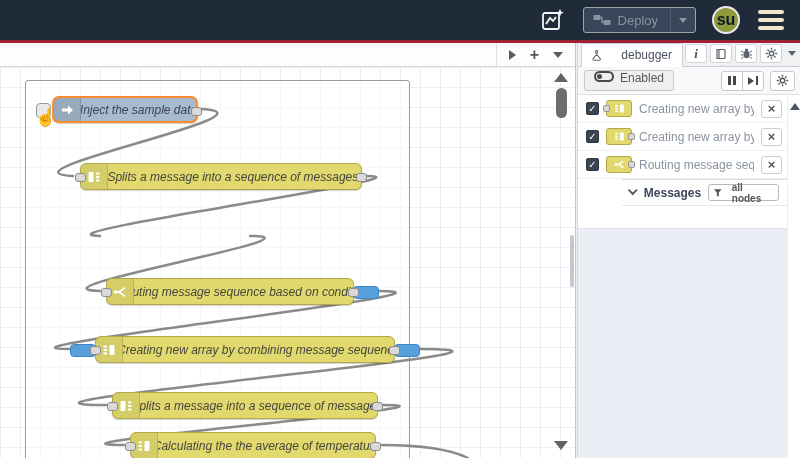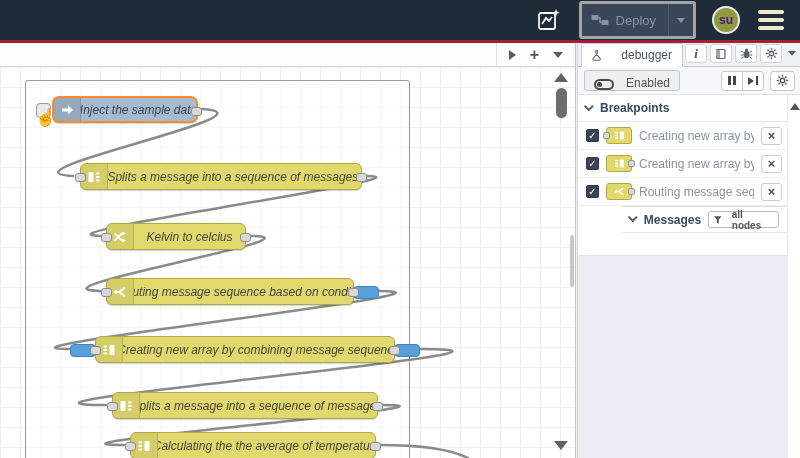--- a/index.html
+++ b/index.html
@@ -3,25 +3,25 @@
 <meta charset="utf-8">
 <style>
   * { margin:0; padding:0; box-sizing:border-box; }
   body { font-family:"Liberation Sans", sans-serif; background:#888; }
   .stage { position:relative; width:800px; height:458px; overflow:hidden; background:#fff; }
 
   
   .header { height:40px; background:#202b3a; display:flex; align-items:center; justify-content:flex-end; gap:16px; padding-right:14px; }
   .redline { height:3px; background:#9e2136; }
   .hd-icon { width:28px; height:26px; display:flex; align-items:center; justify-content:center; }
-  .deploy { display:flex; align-items:center; height:38px; background:#39465a; border:3px solid #a3a3a3; border-radius:3px; color:#8793a2; }
+  .deploy { display:flex; align-items:center; height:26px; background:#39465a; border:1px solid #a3a3a3; border-radius:3px; color:#8793a2; }
   .deploy-main { display:flex; align-items:center; gap:7px; padding:0 12px 0 9px; font-size:13px; }
   .deploy-caret { padding:0 8px; border-left:1px solid #4c596d; height:100%; display:flex; align-items:center; }
   .caret-down { width:0; height:0; border-left:4px solid transparent; border-right:4px solid transparent; border-top:5px solid #8793a2; }
-  .avatar { width:28px; height:28px; border-radius:50%; background:#8e9a3c; color:#4c1d95; font-size:12px; font-weight:bold; display:flex; align-items:center; justify-content:center; border:2px solid #e9e9ef; }
+  .avatar { width:28px; height:28px; border-radius:50%; background:#8e9a3c; color:#0f172a; font-size:16px; font-weight:bold; display:flex; align-items:center; justify-content:center; border:2px solid #e9e9ef; }
   .burger { display:flex; flex-direction:column; gap:4px; padding:4px 2px; }
   .burger span { width:26px; height:4px; border-radius:2px; background:#efe9c9; }
 
   
   .main { display:flex; height:415px; }
   .workspace { width:575px; display:flex; flex-direction:column; }
   .divider { width:3px; background:#ededf0; border-left:1px solid #c4c4c9; border-right:1px solid #d9d9de; }
   .sidebar { width:222px; display:flex; flex-direction:column; background:#fff; }
 
   
@@ -63,21 +63,21 @@
   
   .sb-tabbar { position:relative; height:24px; background:#f0f1f3; border-bottom:1px solid #c9ced6; display:flex; align-items:flex-end; padding-left:3px; }
   .sb-tab { height:24px; margin-bottom:-1px; background:#fff; border:1px solid #c9ced6; border-bottom-color:#fff; border-radius:2px 2px 0 0; display:flex; align-items:center; gap:20px; padding:0 10px; width:102px; font-size:12px; color:#49535f; }
   .sb-tabicons { margin-left:auto; display:flex; align-items:center; gap:3px; padding:0 4px 3px 0; }
   .icon-btn { width:22px; height:19px; border:1px solid #d3d3d6; background:#fff; border-radius:3px; display:flex; align-items:center; justify-content:center; color:#5a6470; }
   .info-i { font-family:"Liberation Serif", serif; font-weight:bold; font-style:italic; font-size:13px; color:#4a5460; }
   .chev-dn { width:0; height:0; border-left:4px solid transparent; border-right:4px solid transparent; border-top:5px solid #5a6470; margin-left:3px; }
 
   
   .sb-toolbar { height:28px; background:#f7f8f9; border-bottom:1px solid #dde1e6; display:flex; align-items:center; padding:0 5px 0 6px; }
-  .btn-enabled { display:flex; align-items:flex-end; gap:12px; height:21px; padding:0 9px; background:#efefef; border:1px solid #c6c6c6; border-radius:3px; font-size:12px; color:#585858; }
+  .btn-enabled { display:flex; align-items:flex-start; gap:6px; height:21px; padding:0 9px; background:#efefef; border:1px solid #c6c6c6; border-radius:3px; font-size:12px; color:#585858; }
   .toggle-g { position:relative; width:20px; height:11px; border:2px solid #4a4a4a; border-radius:6px; }
   .toggle-g::before { content:""; position:absolute; left:1px; top:1px; width:5px; height:5px; border-radius:50%; background:#4a4a4a; }
   .tb-right { margin-left:auto; display:flex; align-items:center; gap:6px; }
   .pp-group { display:flex; }
   .pbtn { width:22px; height:20px; background:#fff; border:1px solid #c9c9c9; display:flex; align-items:center; justify-content:center; gap:2px; }
   .pbtn:first-child { border-radius:3px 0 0 3px; }
   .pbtn:last-child { border-radius:0 3px 3px 0; margin-left:-1px; }
   .pause-bar { width:3px; height:9px; background:#474747; }
   .step-tri { width:0; height:0; border-top:4.5px solid transparent; border-bottom:4.5px solid transparent; border-left:6px solid #474747; }
   .step-bar { width:2px; height:9px; background:#474747; }
@@ -181,32 +181,20 @@
                 <rect x="9" y="2.5" width="3.5" height="2"></rect>
                 <rect x="9" y="6" width="3.5" height="2"></rect>
                 <rect x="9" y="9.5" width="3.5" height="2"></rect>
               </svg>
           </span>
           <span class="nlabel">Splits a message into a sequence of messages.</span>
           <span class="port in"></span>
           <span class="port out"></span>
         </div>
 
-        <div class="node" style="left:106px; top:156px; width:140px;">
-          <span class="nicon">
-            <svg width="14" height="14" viewBox="0 0 14 14" stroke="#fff" stroke-width="1.8" fill="#fff">
-                <path d="M1.5 3.5 L9 10.5 M1.5 10.5 L9 3.5" fill="none"></path>
-                <path d="M9 1.5 l4 2 -4 2 Z" stroke="none"></path>
-                <path d="M9 8.5 l4 2 -4 2 Z" stroke="none"></path>
-              </svg>
-          </span>
-          <span class="nlabel">Kelvin to celcius</span>
-          <span class="port in"></span>
-          <span class="port out"></span>
-        </div>
 
         <div class="node" style="left:106px; top:211px; width:248px;">
           <span class="nicon">
             <svg width="14" height="14" viewBox="0 0 14 14" stroke="#fff" stroke-width="1.8" fill="#fff">
                 <circle cx="2.5" cy="7" r="1.7" stroke="none"></circle>
                 <path d="M3 7 h3 M6 7 L12 2.8 M6 7 L12 11.2" fill="none"></path>
               </svg>
           </span>
           <span class="nlabel">Routing message sequence based on condition</span>
           <span class="port in"></span>
@@ -323,24 +311,20 @@
             <svg width="13" height="13" viewBox="0 0 13 13" fill="none" stroke="#555" stroke-width="1.4">
                 <circle cx="6.5" cy="6.5" r="2.2"></circle>
                 <path d="M6.5 0.8 v2 M6.5 10.2 v2 M0.8 6.5 h2 M10.2 6.5 h2 M2.5 2.5 l1.4 1.4 M9.1 9.1 l1.4 1.4 M10.5 2.5 L9.1 3.9 M3.9 9.1 L2.5 10.5"></path>
               </svg>
           </span>
         </span>
       </div>
 
       <div class="sb-content">
         <div class="sb-inner">
-          <div class="sec-h">
-            <span class="chev-sec"></span>
-            <span>Breakpoints</span>
-          </div>
 
           <div class="bp-row">
             <span class="cb">✓</span>
             <span class="mini">
               <span class="nub l"></span>
               <svg width="11" height="11" viewBox="0 0 14 14" fill="#fff">
                   <rect x="1.5" y="2.5" width="3.5" height="2"></rect>
                   <rect x="1.5" y="6" width="3.5" height="2"></rect>
                   <rect x="1.5" y="9.5" width="3.5" height="2"></rect>
                   <rect x="7.5" y="2" width="5" height="10" rx="1"></rect>

